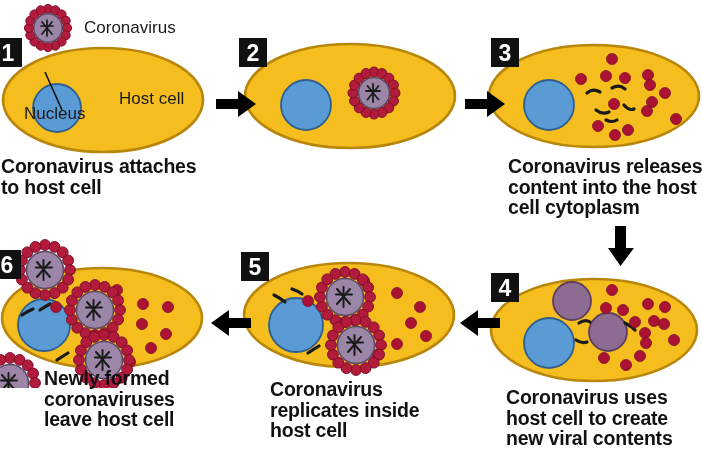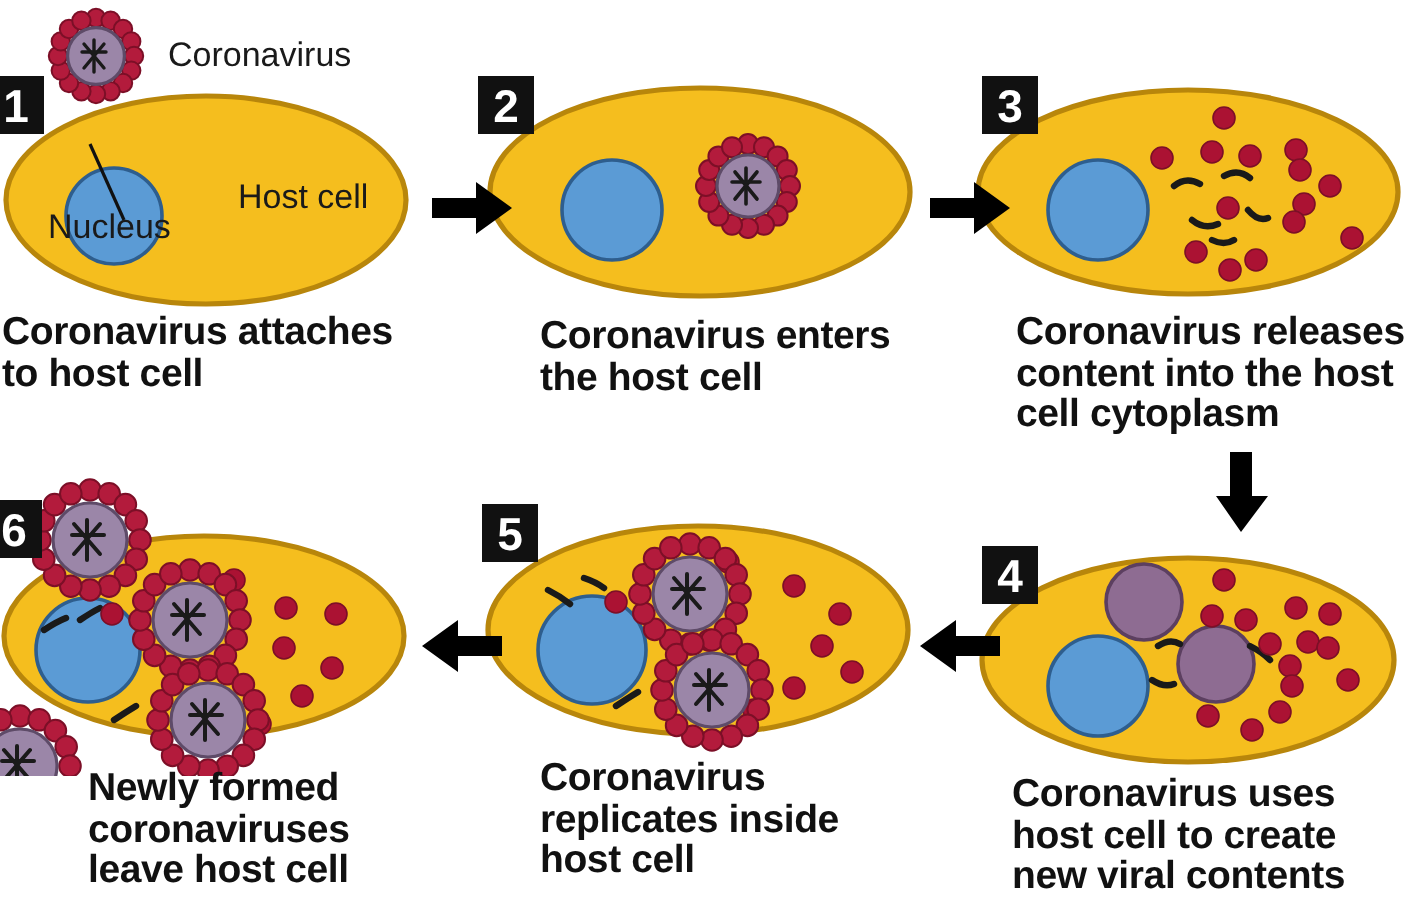--- a/index.html
+++ b/index.html
@@ -141,22 +141,20 @@
           <path d="M-6.5,-7 L4.5,6.5"></path>
           <path d="M4.5,-7 L-6.5,6.5"></path>
           <path d="M-1,-9 L-1,9"></path>
           <path d="M-8,-2 L6,-2"></path>
         </g>
       </g>
     </svg>
 
     <div class="num-box" style="left:5px; top:8px; width:28px; height:29px; font-size:23px; padding-top:4px;">2</div>
 
-    <div class="caption" style="left:36px; top:128px; width:200px;">Coronavirus enters
-the host cell</div>
   </div>
 
   <div class="arrow" style="left:465px; top:87px;">
     <svg width="42" height="34" viewBox="0 0 42 34">
       <path d="M0,12 L22,12 L22,4 L40,17 L22,30 L22,22 L0,22 Z" fill="#000000"></path>
     </svg>
   </div>
 
   <div class="panel" style="left:484px; top:30px; width:218px; height:200px;">
 
@@ -457,18 +455,18 @@
           <path d="M-8,-8 L5,7"></path>
           <path d="M5,-8 L-8,7"></path>
           <path d="M-1.5,-10 L-1.5,10"></path>
           <path d="M-9,-2.5 L7,-2.5"></path>
         </g>
       </g>
     </svg>
 
     <div class="num-box" style="left:-7px; top:12px; width:28px; height:29px; font-size:23px; padding-top:4px;">6</div>
 
-    <div class="caption" style="left:44px; top:146px; width:190px;">Newly formed
+    <div class="caption" style="left:44px; top:130px; width:190px;">Newly formed
 coronaviruses
 leave host cell</div>
   </div>
 
 </div>
 
 </body></html>

